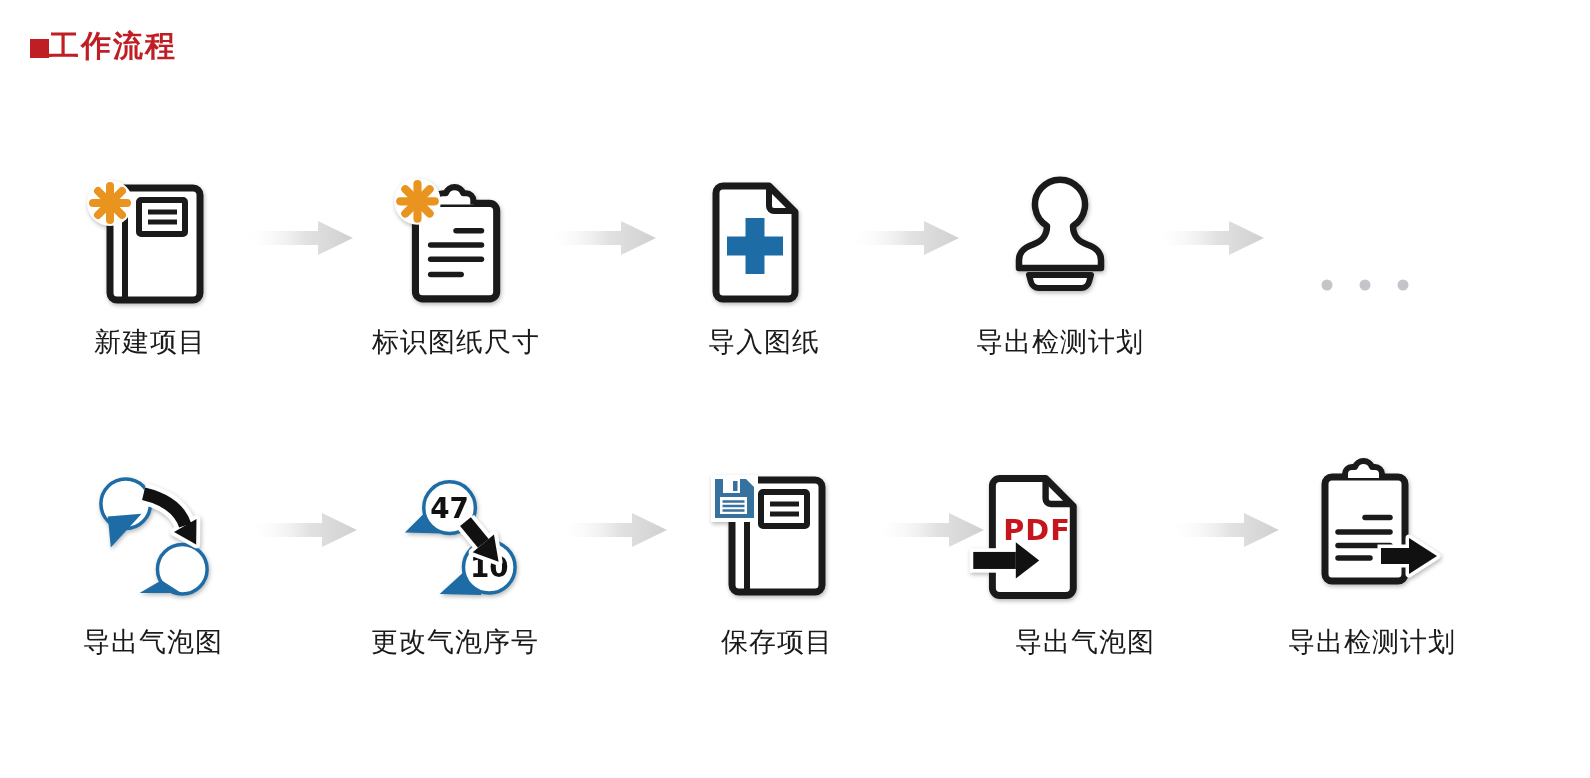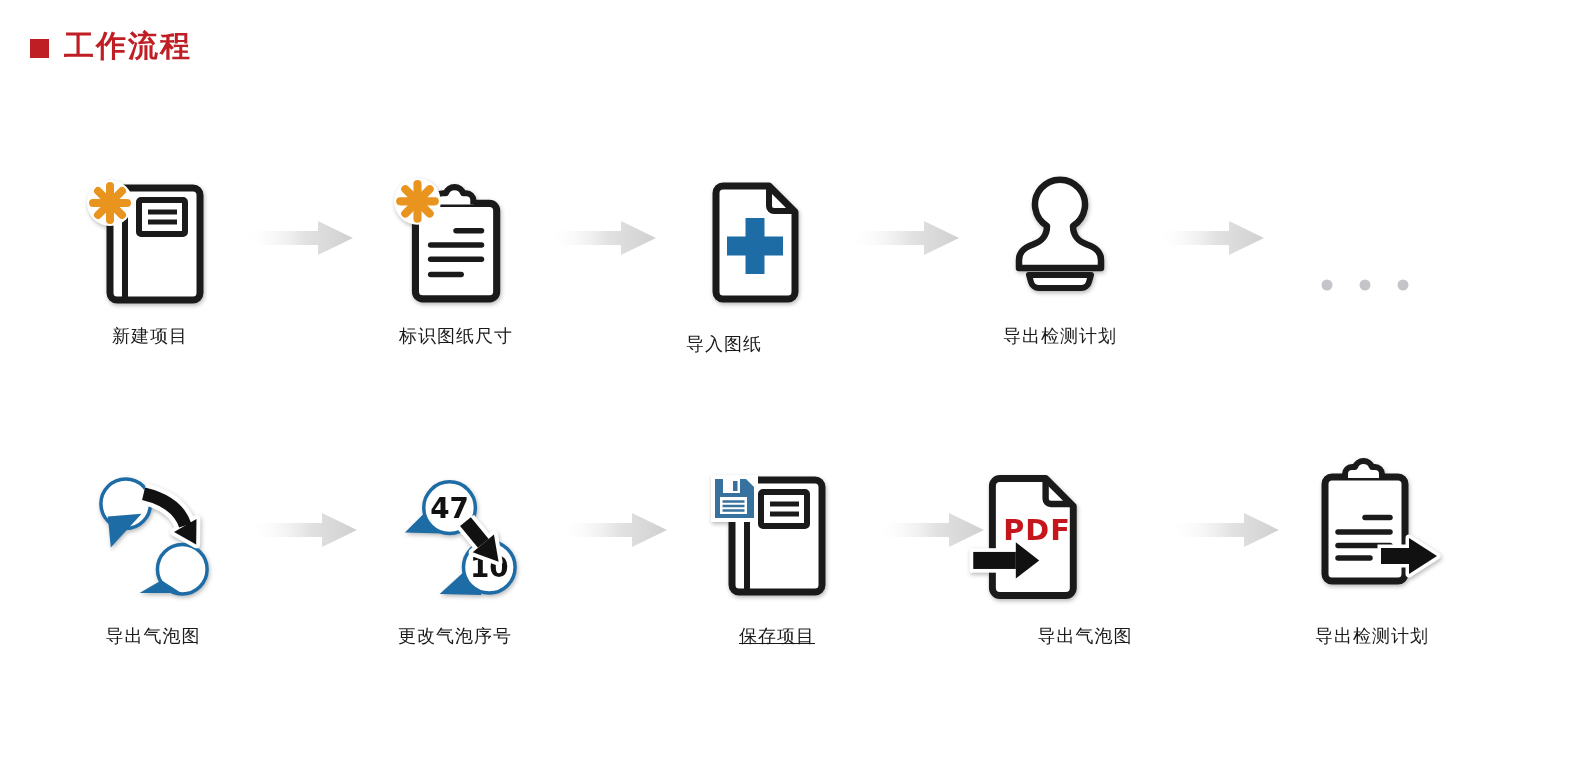--- a/index.html
+++ b/index.html
@@ -2,28 +2,28 @@
 <html><head>
 <meta charset="utf-8">
 <style>
   html,body{margin:0;padding:0;}
   body{
     width:1590px;height:778px;position:relative;overflow:hidden;
     background:#ffffff;
     font-family:"DejaVu Sans","Liberation Sans",sans-serif;
   }
   .abs{position:absolute;}
-  .title-row{left:30px;top:28px;display:flex;align-items:center;gap:15px;}
+  .title-row{left:30px;top:28px;display:flex;align-items:center;}
   .title-square{width:19px;height:19px;background:#be1e24;margin-top:4px;}
   .title-text{
     font-size:30px;font-weight:bold;color:#be1e24;letter-spacing:2px;
     line-height:1.2;
   }
   .step-label{
-    font-size:18px;color:#1a1a1a;text-align:center;width:260px;
+    font-size:27px;color:#1a1a1a;text-align:center;width:260px;
     letter-spacing:1px;white-space:nowrap;
   }
   .icon-svg{filter:drop-shadow(1.5px 2.5px 2px rgba(0,0,0,0.28));}
   svg{display:block;}
 </style>
 </head>
 <body>
 
 <div class="abs title-row">
   <div class="title-square"></div>
@@ -104,21 +104,21 @@
 <div class="abs" style="left:693px;top:178px;">
   <svg class="icon-svg" width="122" height="128" viewBox="0 0 122 128">
     <path d="M30,8 h46 l26,26 v80 a7,7 0 0 1 -7,7 h-65 a7,7 0 0 1 -7,-7 v-99 a7,7 0 0 1 7,-7 z" fill="#ffffff" stroke="#1a1a1a" stroke-width="7" stroke-linejoin="round"></path>
     <path d="M76,9 v19 a5,5 0 0 0 5,5 h20" fill="none" stroke="#1a1a1a" stroke-width="6" stroke-linejoin="round"></path>
     <g fill="#1e6ca6">
       <rect x="52.5" y="40" width="19" height="56"></rect>
       <rect x="34" y="58.5" width="56" height="19"></rect>
     </g>
   </svg>
 </div>
-<div class="abs step-label" style="left:594px;top:324px;margin-top:8px;">导入图纸</div>
+<div class="abs step-label" style="left:634px;top:324px;">导入图纸</div>
 
 <div class="abs" style="left:852px;top:220px;">
   <svg width="108" height="36" viewBox="0 0 108 36">
       <polygon points="0,11 72,11 72,1 107,18 72,35 72,25 0,25" fill="url(#ag)"></polygon>
     </svg>
 </div>
 
 <div class="abs" style="left:995px;top:176px;">
   <svg class="icon-svg" width="130" height="128" viewBox="0 0 130 128">
     <path d="M52,50 C52,60 47,65 38,68.5 C28,72 24,76.5 24,84 L24,92 L106,92 L106,84
@@ -208,21 +208,21 @@
       <rect x="27" y="13" width="4.5" height="10" fill="#37719d"></rect>
       <rect x="14" y="29" width="27" height="17" fill="#ffffff"></rect>
       <g stroke="#37719d" stroke-width="2.5">
         <line x1="16.5" y1="33.5" x2="38.5" y2="33.5"></line>
         <line x1="16.5" y1="38" x2="38.5" y2="38"></line>
         <line x1="16.5" y1="42.5" x2="38.5" y2="42.5"></line>
       </g>
     </g>
   </svg>
 </div>
-<div class="abs step-label" style="left:647px;top:624px;text-decoration:underline;">保存项目</div>
+<div class="abs step-label" style="left:647px;top:624px;">保存项目</div>
 
 <div class="abs" style="left:877px;top:512px;">
   <svg width="108" height="36" viewBox="0 0 108 36">
       <polygon points="0,11 72,11 72,1 107,18 72,35 72,25 0,25" fill="url(#ag)"></polygon>
     </svg>
 </div>
 
 <div class="abs" style="left:968px;top:470px;">
   <svg class="icon-svg" width="135" height="133" viewBox="0 0 125 125">
     <path d="M29,8 h43 l26,26 v77 a7,7 0 0 1 -7,7 h-62 a7,7 0 0 1 -7,-7 v-96 a7,7 0 0 1 7,-7 z" fill="#ffffff" stroke="#1a1a1a" stroke-width="6.5" stroke-linejoin="round"></path>

